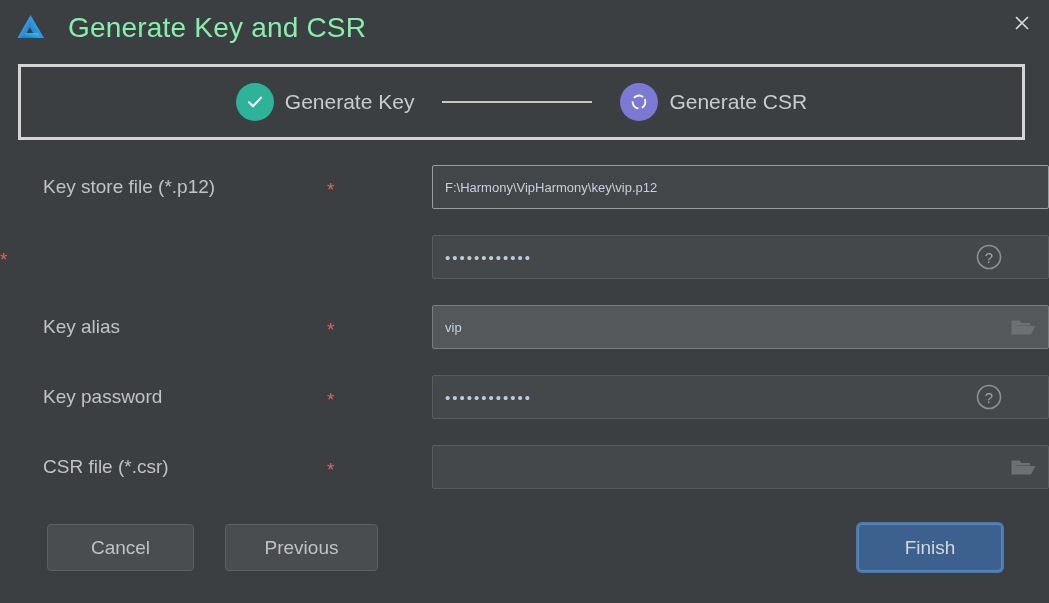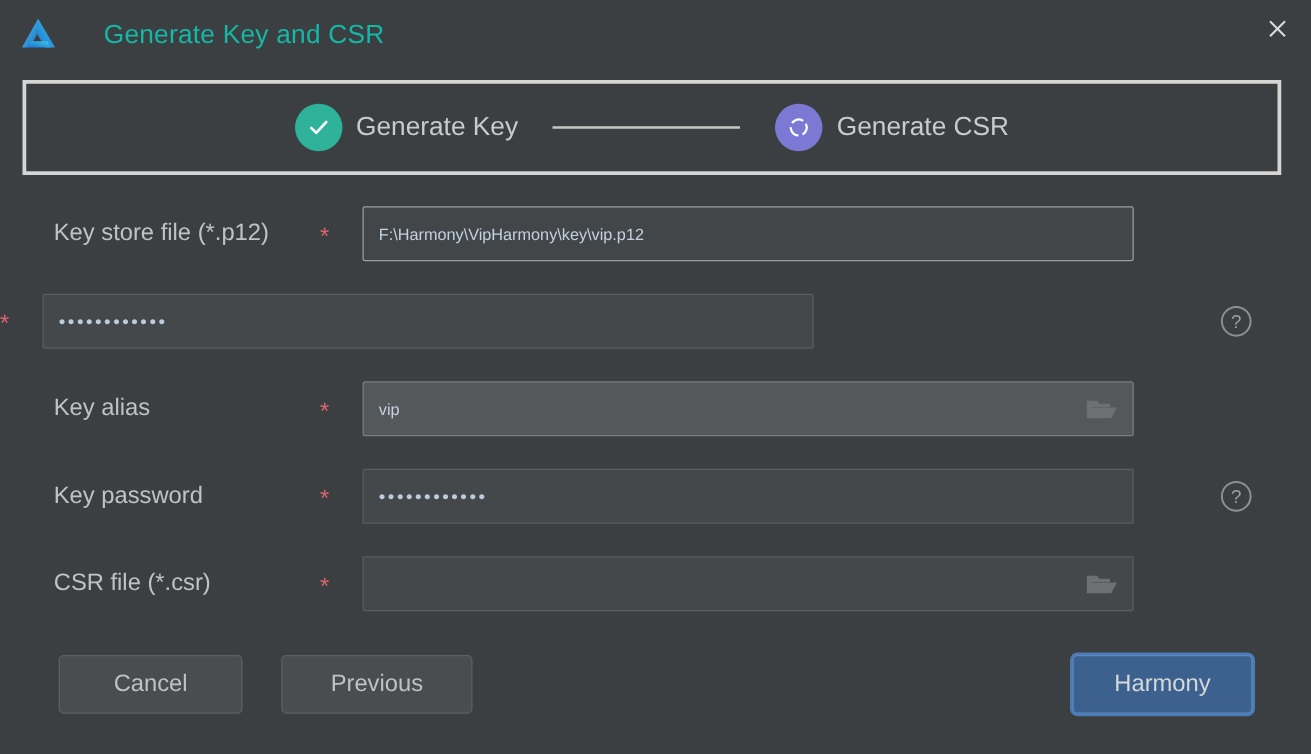--- a/index.html
+++ b/index.html
@@ -25,23 +25,23 @@
     padding-left: 14px;
     box-sizing: border-box;
   }
   .app-logo {
     width: 34px;
     height: 34px;
     flex: 0 0 34px;
     display: block;
   }
   .title-text {
-    margin-left: 35px;
-    font-size: 21px;
-    color: #14b8a6;
+    margin-left: 20px;
+    font-size: 28px;
+    color: #86efac;
     letter-spacing: 0.2px;
   }
   .close-btn {
     position: absolute;
     right: 0px;
     top: 0px;
     width: 54px;
     height: 46px;
     display: flex;
     align-items: center;
@@ -98,20 +98,21 @@
     position: absolute;
     left: 0;
     top: 152px;
     width: 1049px;
   }
   .row {
     height: 70px;
     display: flex;
     align-items: center;
     position: relative;
+    justify-content: space-between;
   }
   .row-label {
     width: 256px;
     padding-left: 43px;
     box-sizing: border-box;
     font-size: 19px;
     color: #c0c2c4;
     white-space: nowrap;
   }
   .req-star {
@@ -314,14 +315,14 @@
         <path d="M1.5 4.5 h8 l2 2.5 h8.5 v2.5 h-14 L3 18.5 H1.5 Z" fill="#6e7174"></path>
         <path d="M5.5 10 h20 l-4.5 8.5 H1.5 Z" fill="#6e7174"></path>
       </svg>
     </div>
   </div>
 </div>
 
 <div class="buttons">
   <div class="btn btn-secondary" id="btn-cancel">Cancel</div>
   <div class="btn btn-secondary" id="btn-previous">Previous</div>
-  <div class="btn" id="btn-finish">Harmony</div>
+  <div class="btn" id="btn-finish">Finish</div>
 </div>
 
 </body></html>

